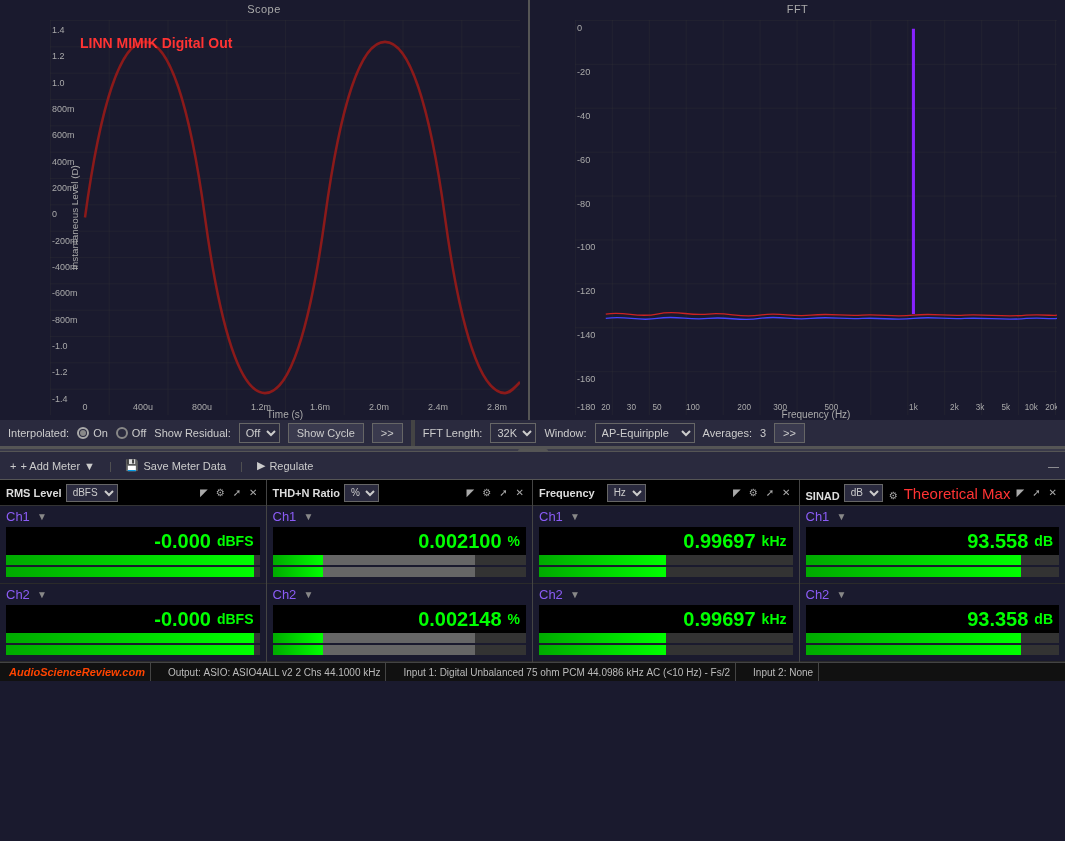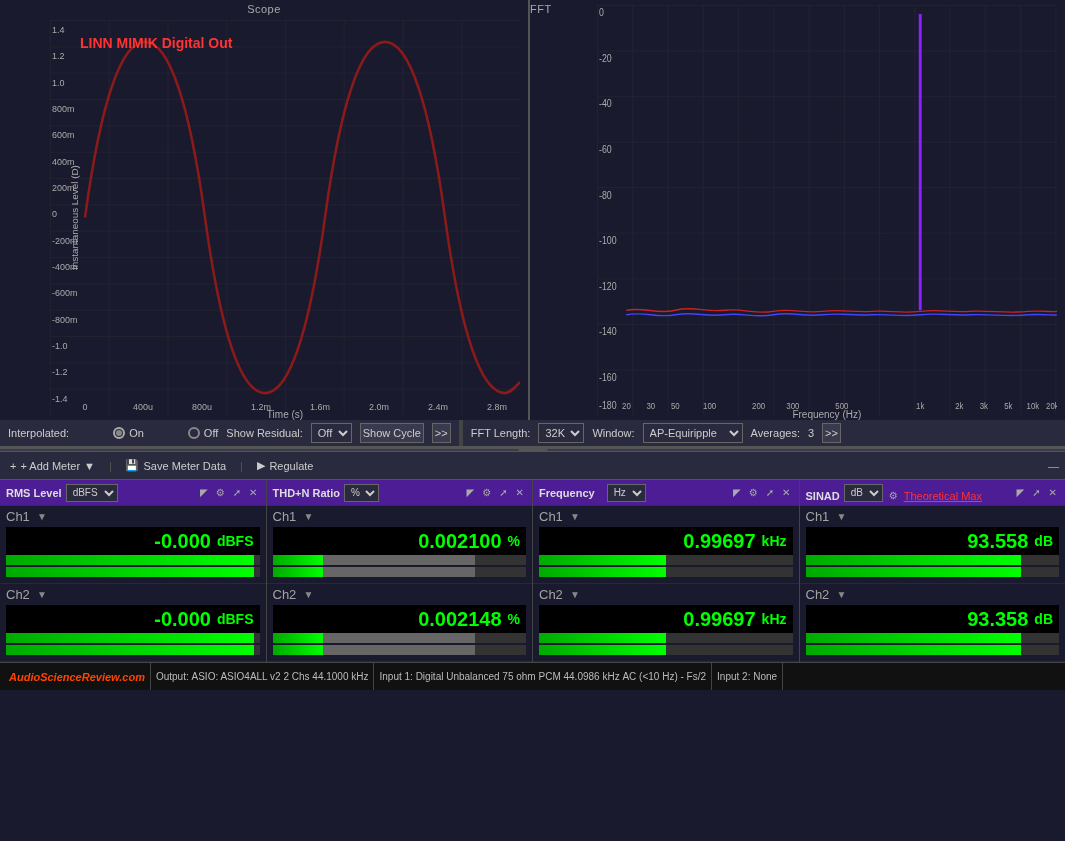--- a/index.html
+++ b/index.html
@@ -31,20 +31,21 @@
       display: flex;
       flex-direction: column;
     }
 
     .fft-panel {
       flex: 1;
       height: 420px;
       background: #1a1a2e;
       position: relative;
       display: flex;
+      flex-direction: column;
     }
 
     .panel-title {
       text-align: center;
       color: #aaa;
       font-size: 11px;
       padding: 3px 0 0 0;
       letter-spacing: 0.5px;
     }
 
@@ -73,21 +74,20 @@
     }
 
     .controls-row label {
       color: #ccc;
     }
 
     .radio-group {
       display: flex;
       align-items: center;
       gap: 4px;
-      margin-left: 36px;
     }
 
     .radio-btn {
       width: 12px;
       height: 12px;
       border-radius: 50%;
       border: 2px solid #888;
       background: transparent;
       display: inline-block;
       position: relative;
@@ -116,21 +116,21 @@
       font-size: 11px;
       padding: 1px 2px;
       height: 20px;
     }
 
     .btn-sm {
       background: #3a3a4e;
       color: #ccc;
       border: 1px solid #666;
       font-size: 11px;
-      padding: 1px 2px;
+      padding: 1px 8px;
       height: 20px;
       cursor: pointer;
     }
 
     .divider-v {
       width: 4px;
       height: 100%;
       background: #444;
     }
 
@@ -175,21 +175,21 @@
     .meter-panel:last-child {
       border-right: none;
     }
 
     .meter-header {
       display: flex;
       align-items: center;
       justify-content: space-between;
       padding: 4px 6px;
       border-bottom: 1px solid #333;
-      background: #4c1d95;
+      background: #000000;
       height: 26px;
     }
 
     .meter-title {
       font-size: 11px;
       font-weight: bold;
       color: #ddd;
     }
 
     .meter-icons {
@@ -200,21 +200,21 @@
 
     .meter-icon-btn {
       font-size: 10px;
       color: #aaa;
       cursor: pointer;
       padding: 1px 2px;
     }
 
     .ch-label {
       font-size: 13px;
-      color: #a3a3a3;
+      color: #8b5cf6;
       min-width: 25px;
     }
 
     .ch-arrow {
       color: #888;
       font-size: 10px;
       cursor: pointer;
     }
 
     .meter-value-display {
@@ -256,27 +256,27 @@
 
     .bar-fill-gray {
       height: 100%;
       background: #666;
       position: absolute;
       top: 0;
     }
 
     
     .status-bar {
-      height: 28px;
+      height: 19px;
       background: #111;
       border-top: 1px solid #444;
       display: flex;
       align-items: center;
       padding: 0 4px;
-      gap: 0;
+      gap: 12px;
       font-size: 10px;
       color: #bbb;
     }
 
     .status-item {
       padding: 0 5px;
       border-right: 1px solid #444;
       white-space: nowrap;
       height: 100%;
       display: flex;
@@ -314,22 +314,21 @@
 
     .ch-top-row {
       display: flex;
       align-items: center;
       gap: 6px;
       margin-bottom: 3px;
     }
 
     .theoretical-max {
       color: #ff3333;
-      font-size: 11px;
-      text-decoration: underline;
+      font-size: 15px;
     }
   </style>
 </head>
 <body>
 
 <div class="graphs-area">
 
   <div class="scope-panel">
     <div class="panel-title">Scope</div>
     <div class="chart-container" style="position:relative;">

